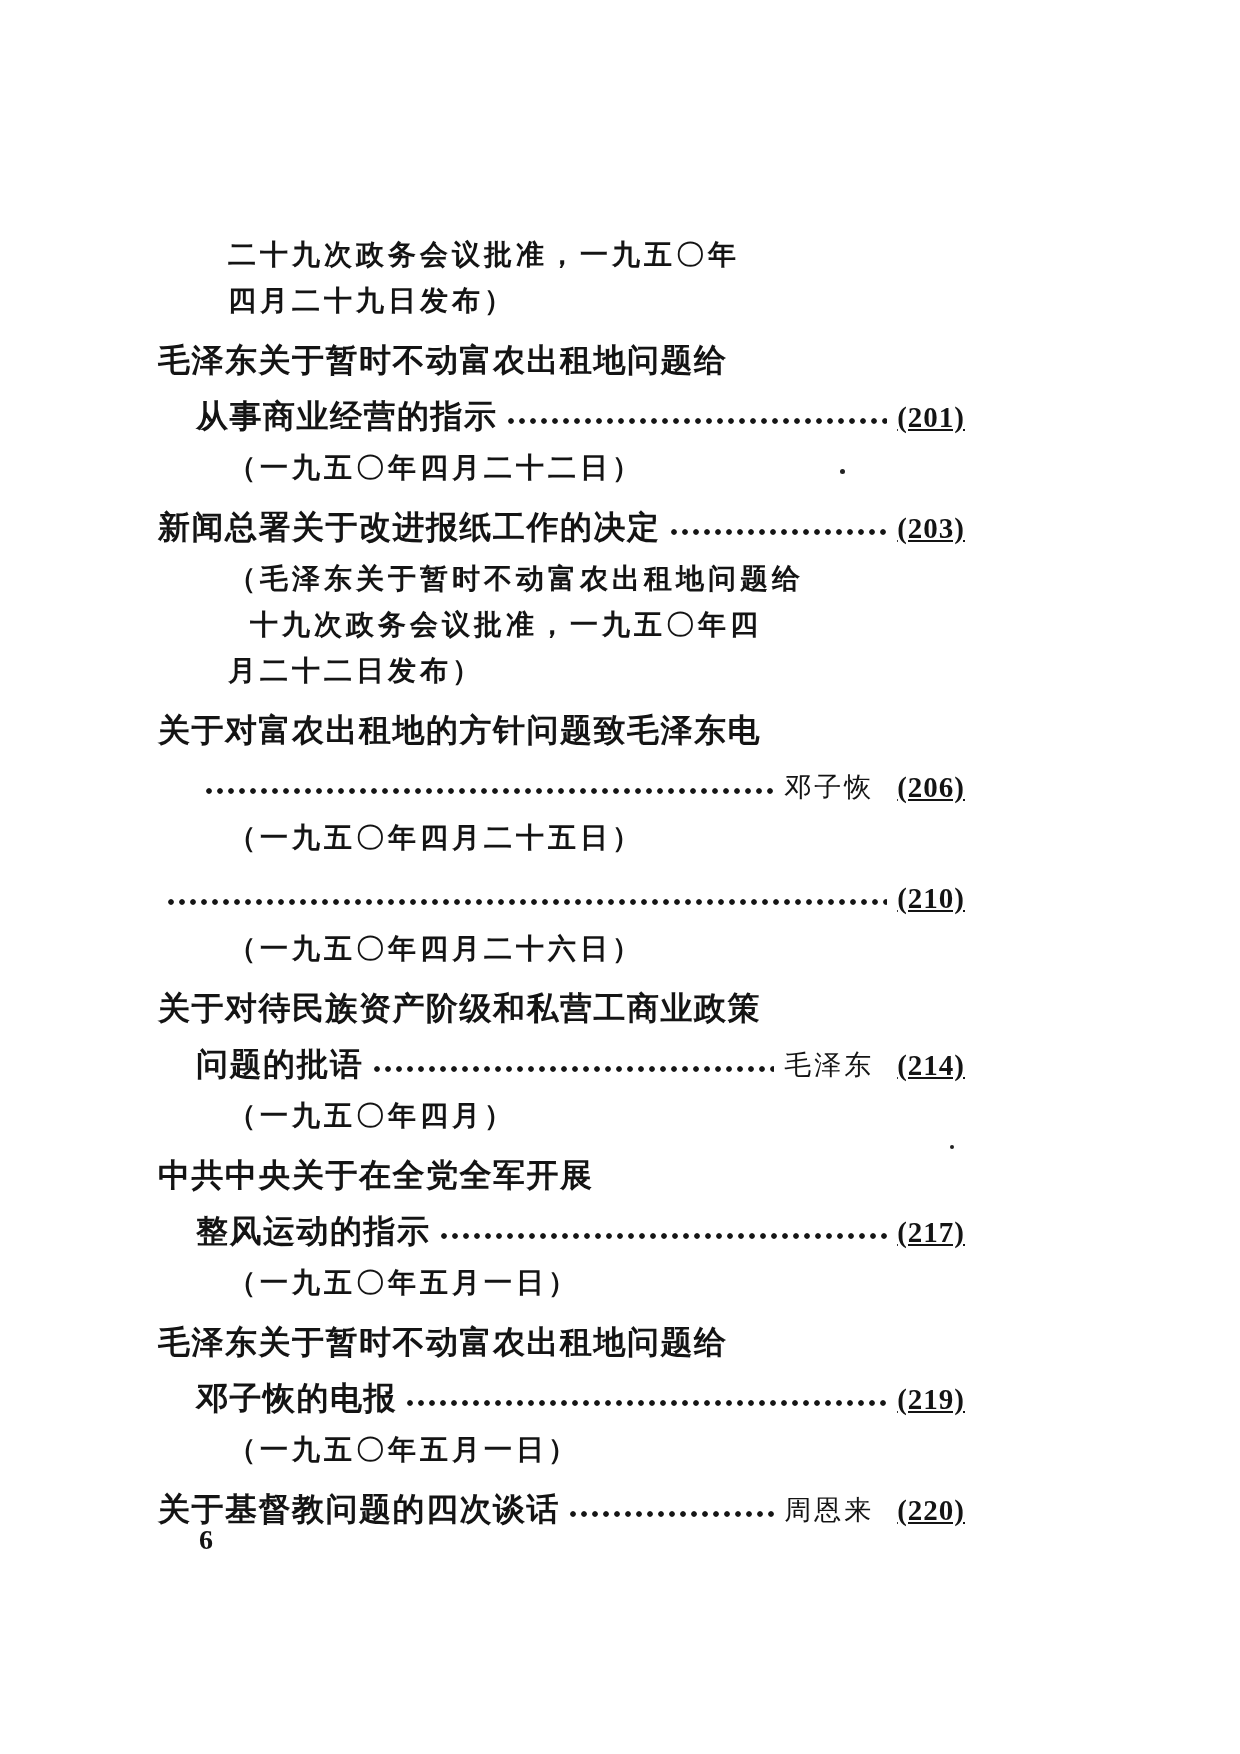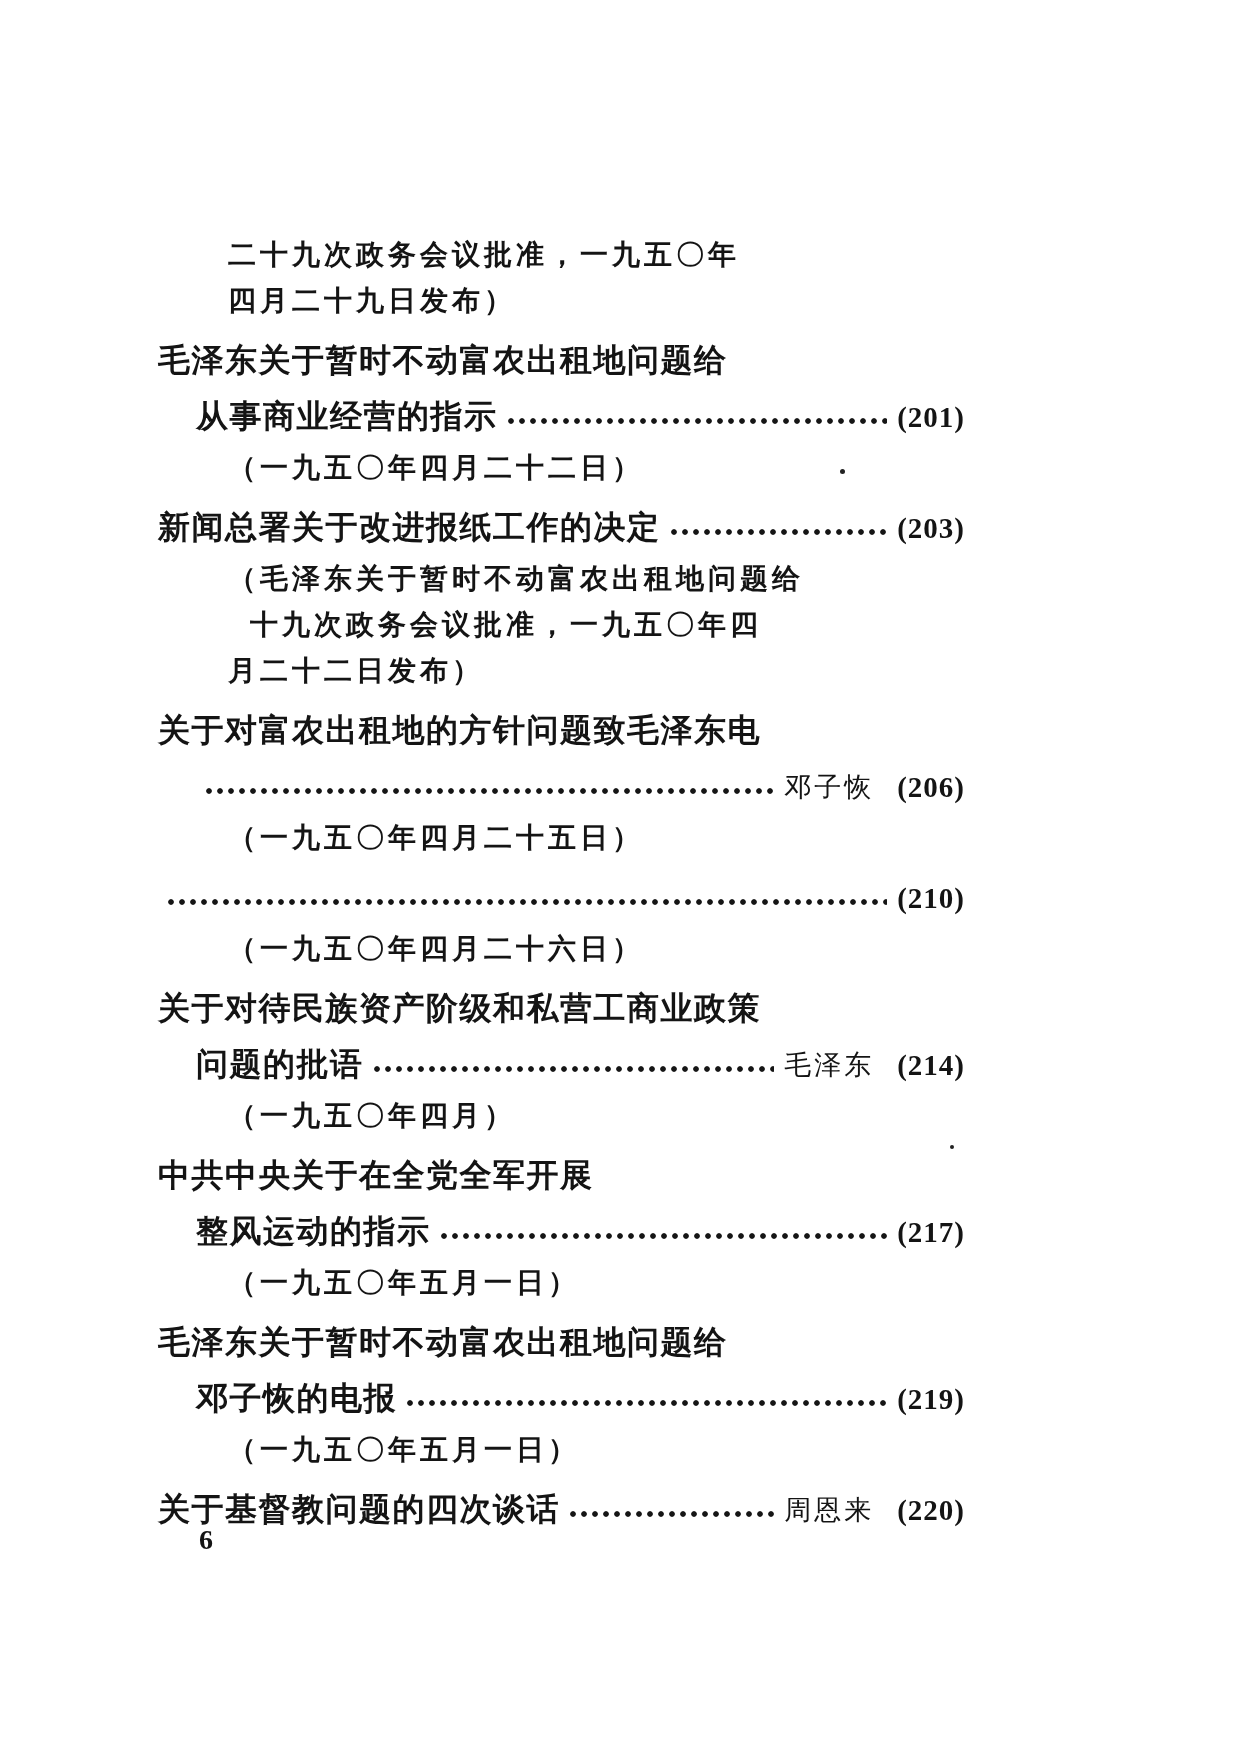--- a/index.html
+++ b/index.html
@@ -48,20 +48,21 @@
   .author {
     font-size: 27px;
     font-weight: normal;
     letter-spacing: 3px;
     margin-right: 23px;
   }
   .pagenum {
     font-size: 29px;
     font-weight: bold;
     letter-spacing: 1px;
+    text-decoration: underline;
   }
   .footer-num {
     position: absolute;
     left: 199px;
     top: 1524px;
     font-size: 28px;
     font-weight: bold;
   }
   .speck {
     position: absolute;

